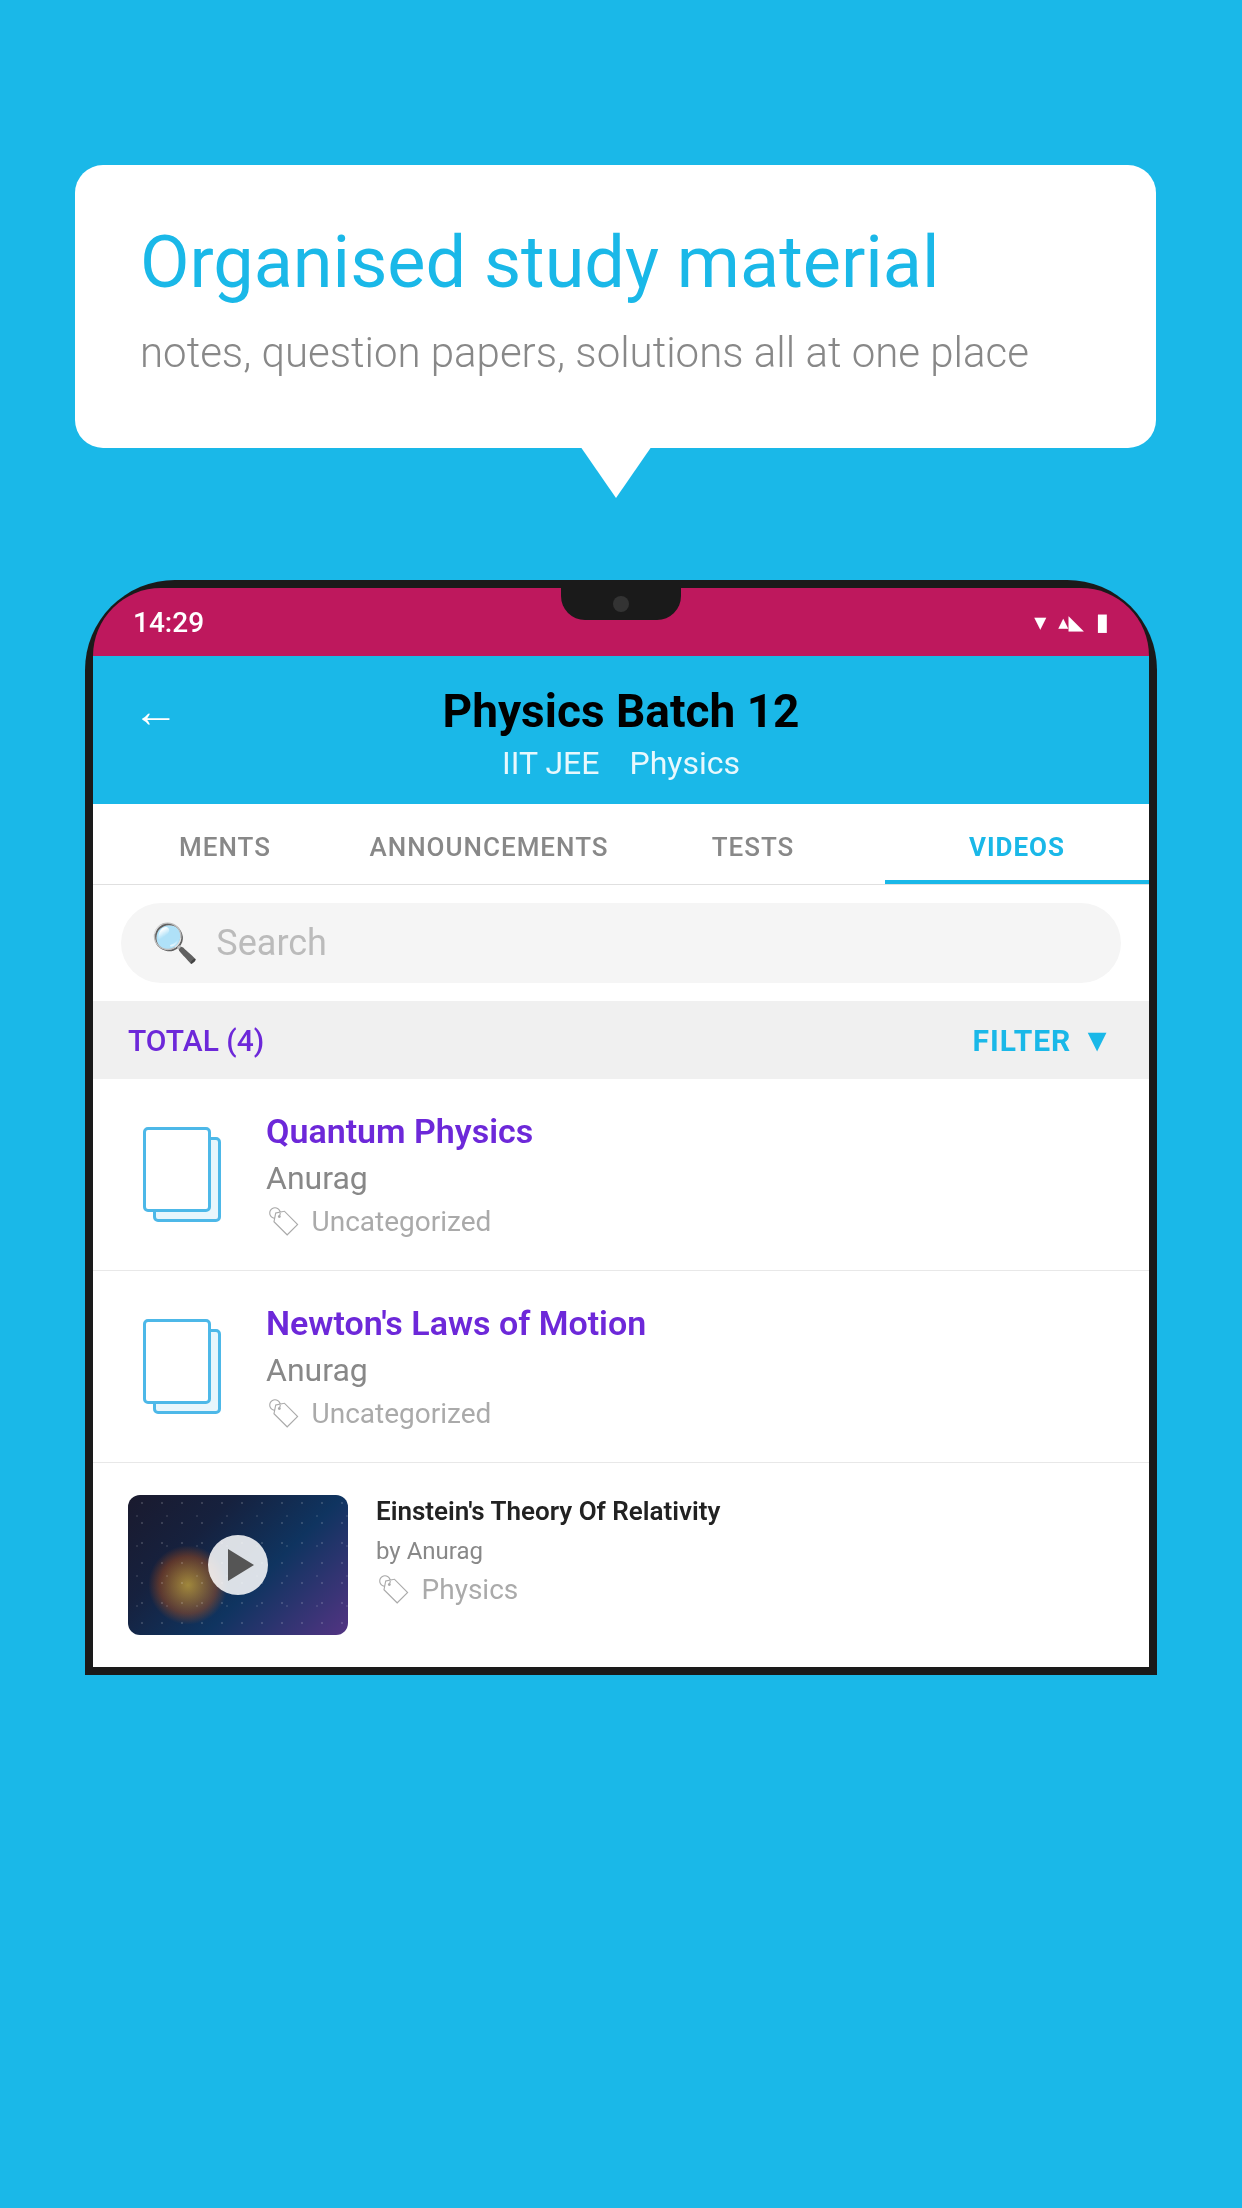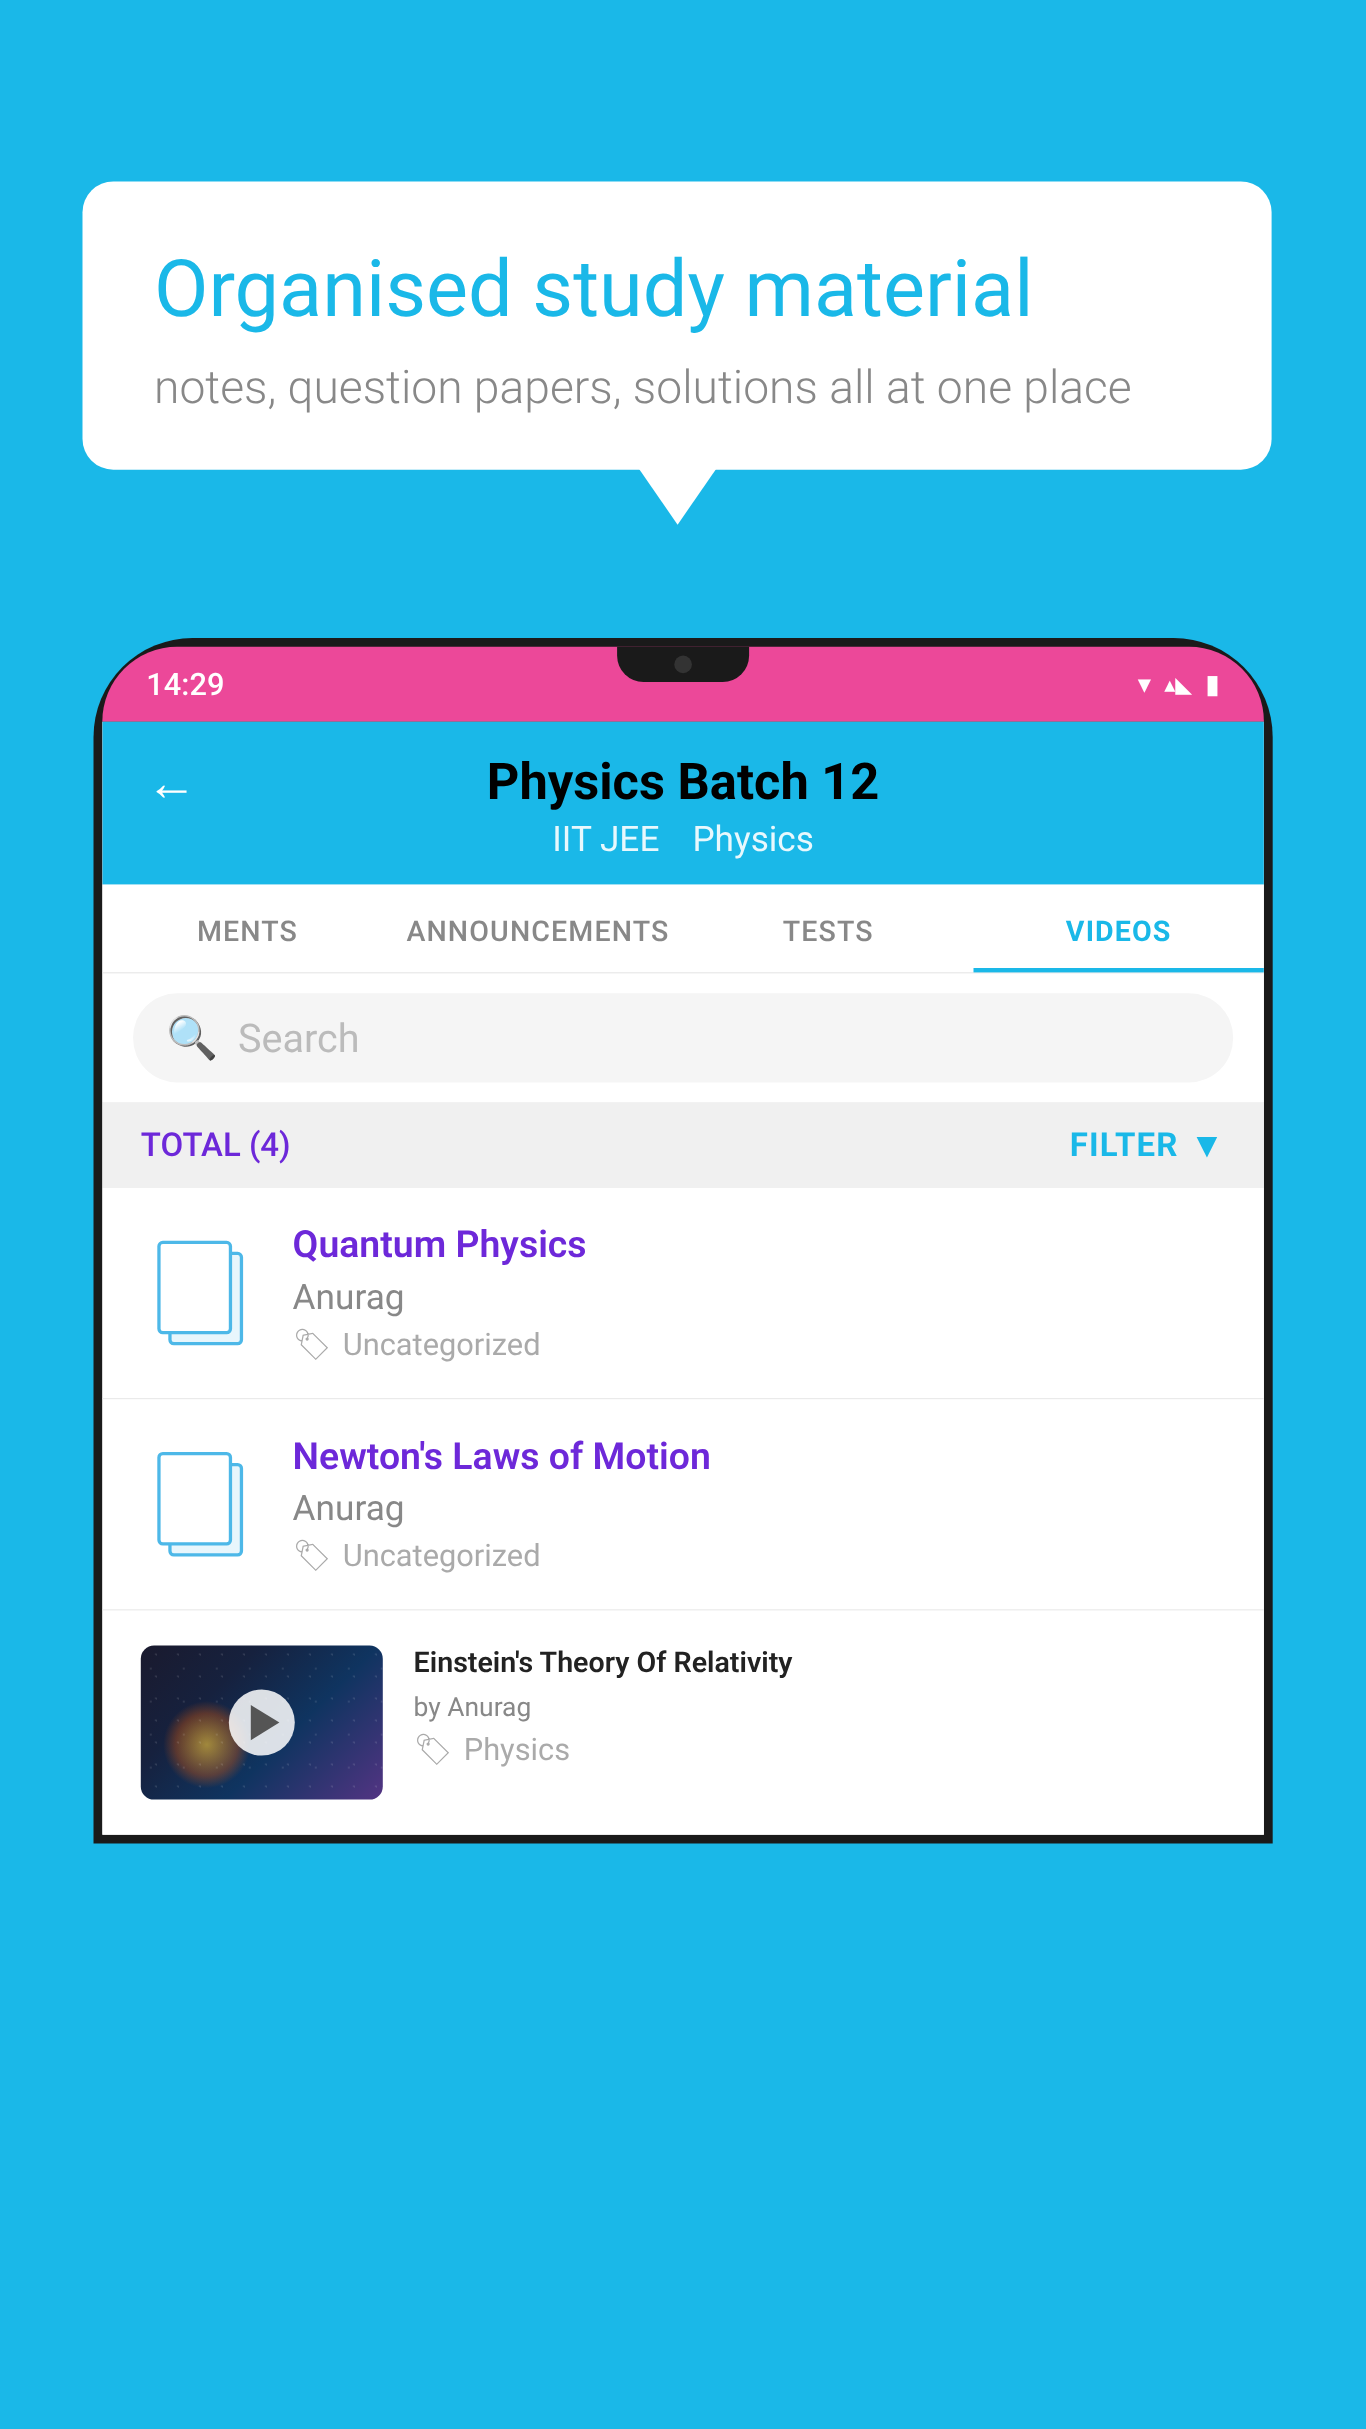--- a/index.html
+++ b/index.html
@@ -14,21 +14,21 @@
     }
 
     
     .speech-bubble {
       position: absolute;
       top: 165px;
       left: 75px;
       right: 86px;
       background: white;
       border-radius: 28px;
-      padding: 55px 65px 50px 65px;
+      padding: 55px 65px 71px 65px;
     }
     .speech-bubble::after {
       content: '';
       position: absolute;
       bottom: -50px;
       left: 50%;
       transform: translateX(-50%);
       width: 0;
       height: 0;
       border-left: 38px solid transparent;
@@ -62,21 +62,21 @@
     .phone-outer {
       width: 100%;
       background: #1a1a1a;
       border-radius: 90px 90px 0 0;
       padding: 8px;
       position: relative;
     }
 
     
     .phone-status-bar {
-      background: #ec4899;
+      background: #be185d;
       height: 68px;
       border-radius: 80px 80px 0 0;
       display: flex;
       align-items: center;
       justify-content: space-between;
       padding: 0 40px;
       position: relative;
       text-align: center;
     }
 

